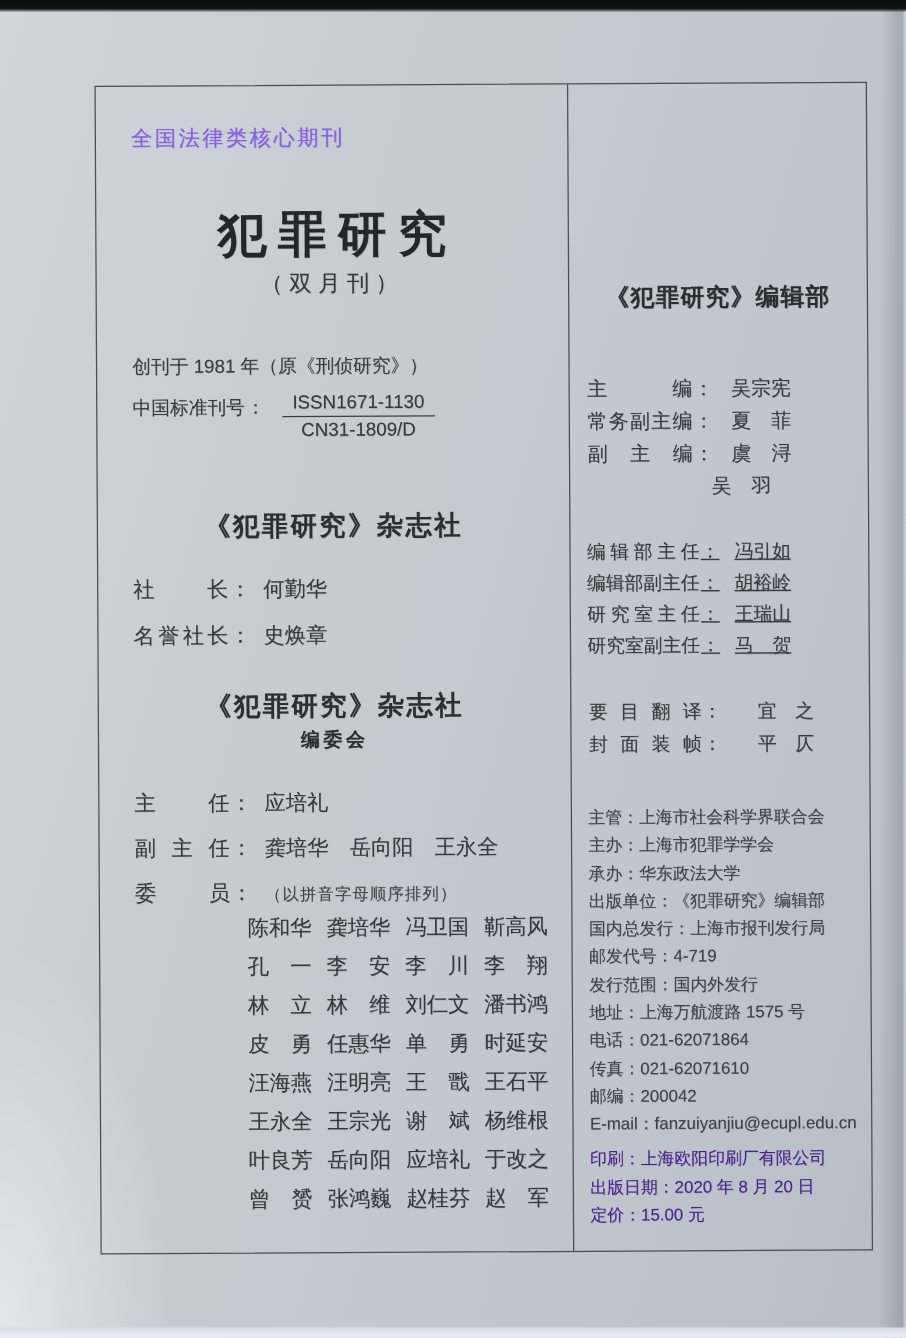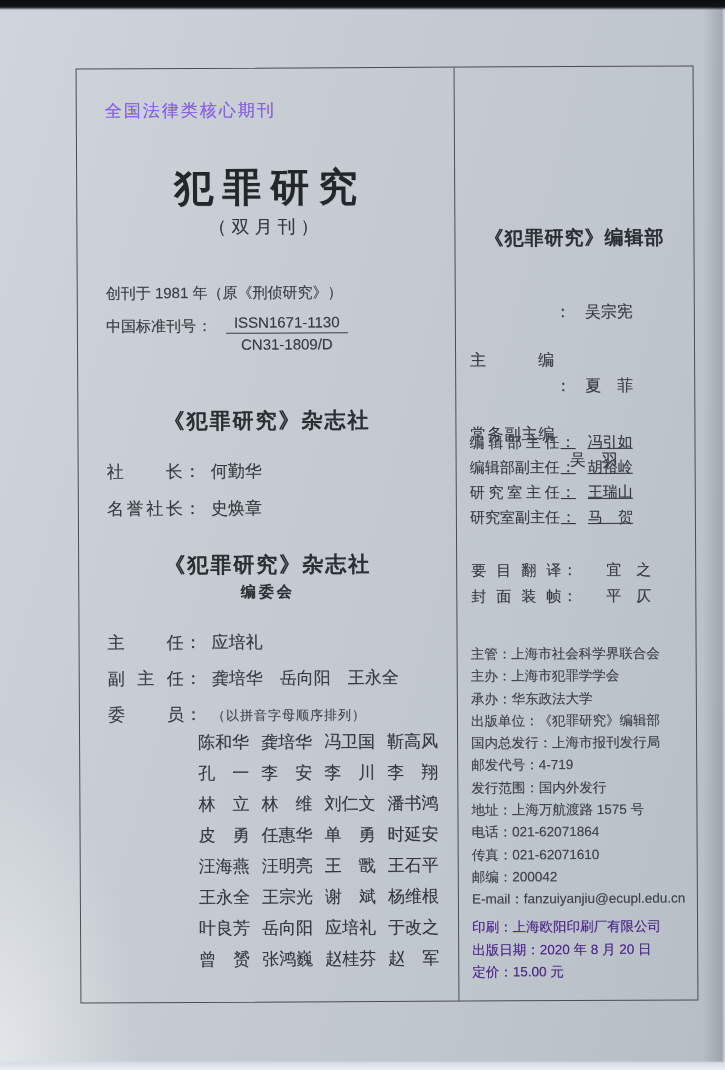--- a/index.html
+++ b/index.html
@@ -33,21 +33,21 @@
   .frac .top{padding:0 8px 2px;border-bottom:1.5px solid #3a3e43;}
   .frac .bot{padding-top:2px;}
   .sec-title{left:0;right:0;text-align:center;font-weight:700;font-size:21px;letter-spacing:2px;color:#2b2f34;}
   .society-title{top:338px;}
   .society-rows{left:28px;top:384px;font-size:17px;line-height:37px;}
   .committee-title{top:482px;}
   .committee-sub{left:0;right:0;top:514px;text-align:center;font-weight:700;font-size:15px;letter-spacing:3px;color:#2b2f34;}
   .committee-rows{left:28px;top:556px;font-size:17px;line-height:36px;}
   .jl{display:inline-block;text-align:justify;text-align-last:justify;vertical-align:top;}
   .w-left{width:76px;}
-  .w-staff{width:84px;margin-top:48px;}
+  .w-staff{width:84px;}
   .w-dept{width:90px;}
   .colon{margin:0 2px 0 1px;}
   .rv{margin-left:8px;}
   .note{font-size:13px;letter-spacing:1px;color:#43474d;}
   .members{left:118px;top:658px;display:grid;grid-template-columns:repeat(4,53px);column-gap:10px;row-gap:0;font-size:17px;line-height:31px;color:#35393f;}
   
   .ed-title{left:0;right:0;top:158px;text-align:center;font-weight:700;font-size:19px;letter-spacing:1px;color:#2b2f34;}
   .staff-rows{left:14px;top:232px;font-size:16px;line-height:26px;}
   .staff-rows .rv{margin-left:12px;}
   .dept-rows{left:13px;top:362px;font-size:15px;line-height:25px;text-decoration:underline;}
@@ -133,20 +133,21 @@
         <span>赵　军</span>
     </div>
   </div>
 
   <div class="col col-right">
     <div class="abs ed-title">《犯罪研究》编辑部</div>
 
     <div class="abs staff-rows">
       <div class="row"><span class="jl w-staff">主编</span><span class="colon">：</span><span class="rv">吴宗宪</span></div>
       <div class="row"><span class="jl w-staff">常务副主编</span><span class="colon">：</span><span class="rv">夏　菲</span></div>
+      <div class="row"><span class="jl w-staff">副主编</span><span class="colon">：</span><span class="rv">虞　浔</span></div>
       <div class="row"><span class="jl w-staff"></span><span class="colon"></span><span class="rv">吴　羽</span></div>
     </div>
 
     <div class="abs dept-rows">
       <div class="row"><span class="jl w-dept">编辑部主任</span><span class="colon">：</span><span class="rv">冯引如</span></div>
       <div class="row"><span class="jl w-dept">编辑部副主任</span><span class="colon">：</span><span class="rv">胡裕岭</span></div>
       <div class="row"><span class="jl w-dept">研究室主任</span><span class="colon">：</span><span class="rv">王瑞山</span></div>
       <div class="row"><span class="jl w-dept">研究室副主任</span><span class="colon">：</span><span class="rv">马　贺</span></div>
     </div>
 

